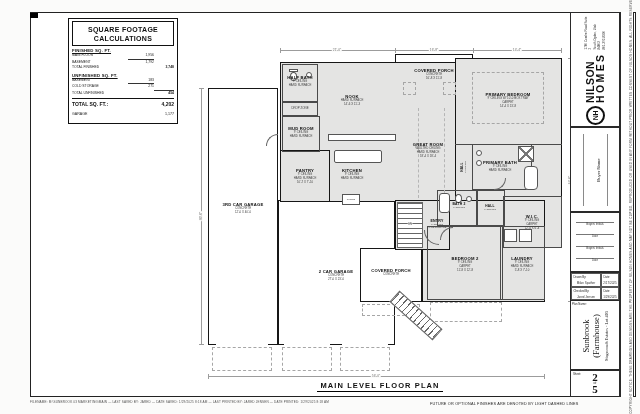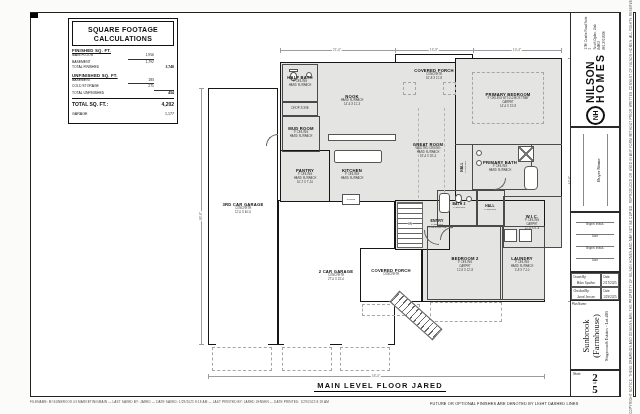--- a/index.html
+++ b/index.html
@@ -305,21 +305,21 @@
   <div class="a tick" style="left:-1px;top:294px;width:5px;height:1px;"></div>
   <div class="dimlab rot90" style="left:1px;top:166px;">40'-0"</div>
 
   <div class="a dimh" style="left:8px;top:326px;width:337px;"></div>
   <div class="a tick" style="left:8px;top:324px;width:1px;height:5px;"></div>
   <div class="a tick" style="left:344px;top:324px;width:1px;height:5px;"></div>
   <div class="dimlab" style="left:176px;top:326px;">56'-0"</div>
 </div>
 
 <div class="a" style="left:290px;top:374px;width:180px;text-align:center;">
-  <span style="font-size:7.5px;font-weight:bold;letter-spacing:1.1px;border-bottom:1px solid #000;padding:0 3px 1px;">MAIN LEVEL FLOOR JARED</span>
+  <span style="font-size:7.5px;font-weight:bold;letter-spacing:1.1px;border-bottom:1px solid #000;padding:0 3px 1px;">MAIN LEVEL FLOOR PLAN</span>
 </div>
 
 <div class="a tb" style="top:12px;height:115px;">
   <div class="a" style="left:50%;top:50%;transform:translate(-50%,-50%) rotate(-90deg);width:110px;height:44px;display:flex;align-items:center;justify-content:center;gap:3px;">
     <div style="width:19px;height:19px;border:2px solid #111;border-radius:50%;display:flex;align-items:center;justify-content:center;flex:none;">
       <span style="font-size:7px;font-weight:bold;letter-spacing:-.3px;">NH</span>
     </div>
     <div style="line-height:1;">
       <div style="font-size:10.5px;font-weight:bold;letter-spacing:.4px;">NILSON</div>
       <div style="font-size:10.5px;font-weight:bold;letter-spacing:2.4px;">HOMES</div>

